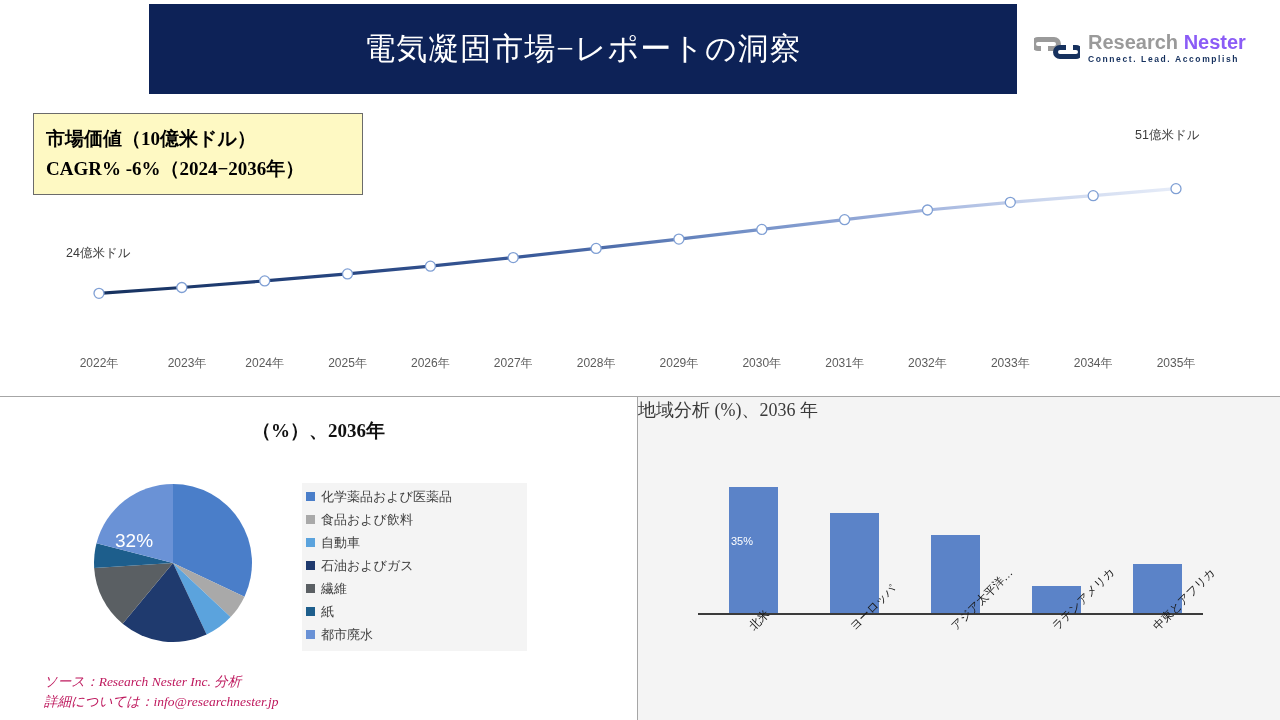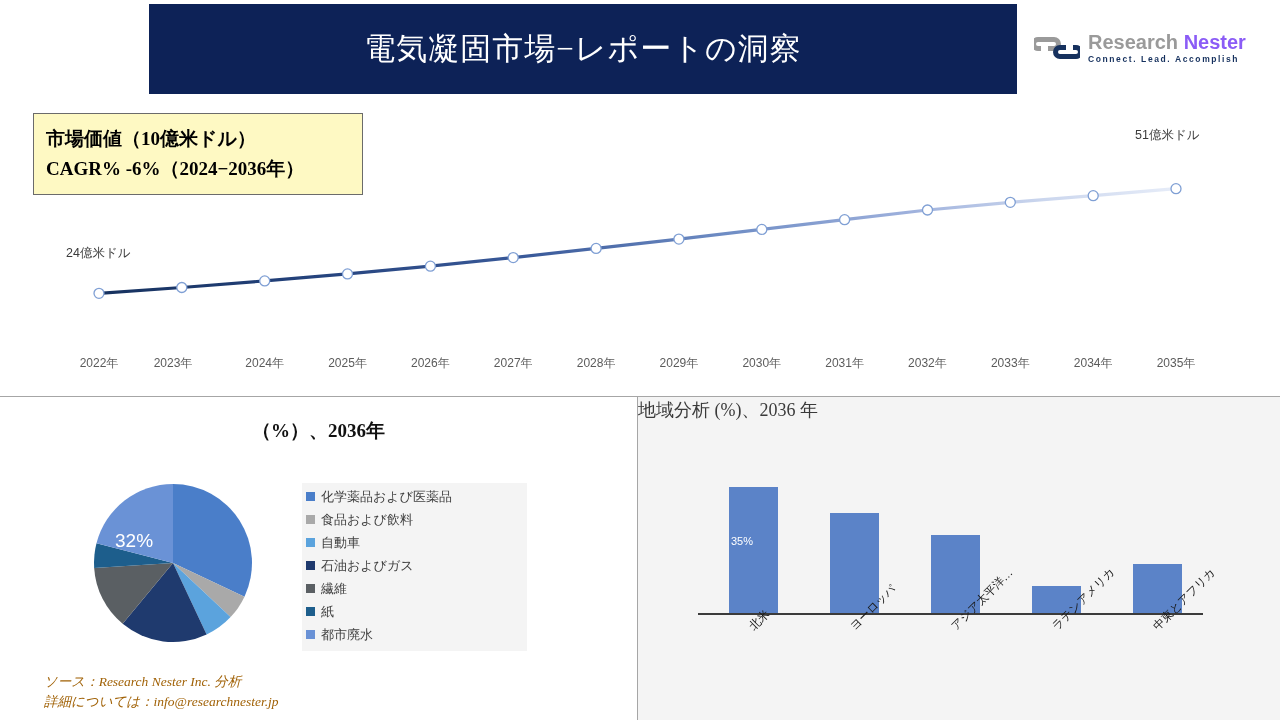--- a/index.html
+++ b/index.html
@@ -213,21 +213,21 @@
     color: #3f3f3f;
     white-space: nowrap;
   }
   .source {
     position: absolute;
     left: 44px;
     top: 275px;
     font-family: "Liberation Serif", serif;
     font-style: italic;
     font-size: 13.5px;
-    color: #a16207;
+    color: #be185d;
     line-height: 20px;
     white-space: nowrap;
   }
 
   .bar-title {
     position: absolute;
     left: 0; top: 1px;
     width: 642px;
     font-family: "Liberation Serif", serif;
     font-size: 18px;
@@ -332,21 +332,21 @@
         <circle cx="1093.2" cy="99.7" r="5" fill="#ffffff" stroke="#7f9fd4" stroke-width="1.3"></circle>
         <circle cx="1176.0" cy="92.7" r="5" fill="#ffffff" stroke="#7f9fd4" stroke-width="1.3"></circle>
       </g>
   </svg>
 
   <div class="start-label">24億米ドル</div>
   <div class="end-label">51億米ドル</div>
 
   <div class="year-axis" id="year-axis">
       <span style="left: 99px;">2022年</span>
-      <span style="left: 173px;">2023年</span>
+      <span style="left: 187px;">2023年</span>
       <span style="left: 264.692px;">2024年</span>
       <span style="left: 347.538px;">2025年</span>
       <span style="left: 430.385px;">2026年</span>
       <span style="left: 513.231px;">2027年</span>
       <span style="left: 596.077px;">2028年</span>
       <span style="left: 678.923px;">2029年</span>
       <span style="left: 761.769px;">2030年</span>
       <span style="left: 844.615px;">2031年</span>
       <span style="left: 927.462px;">2032年</span>
       <span style="left: 1010.31px;">2033年</span>

